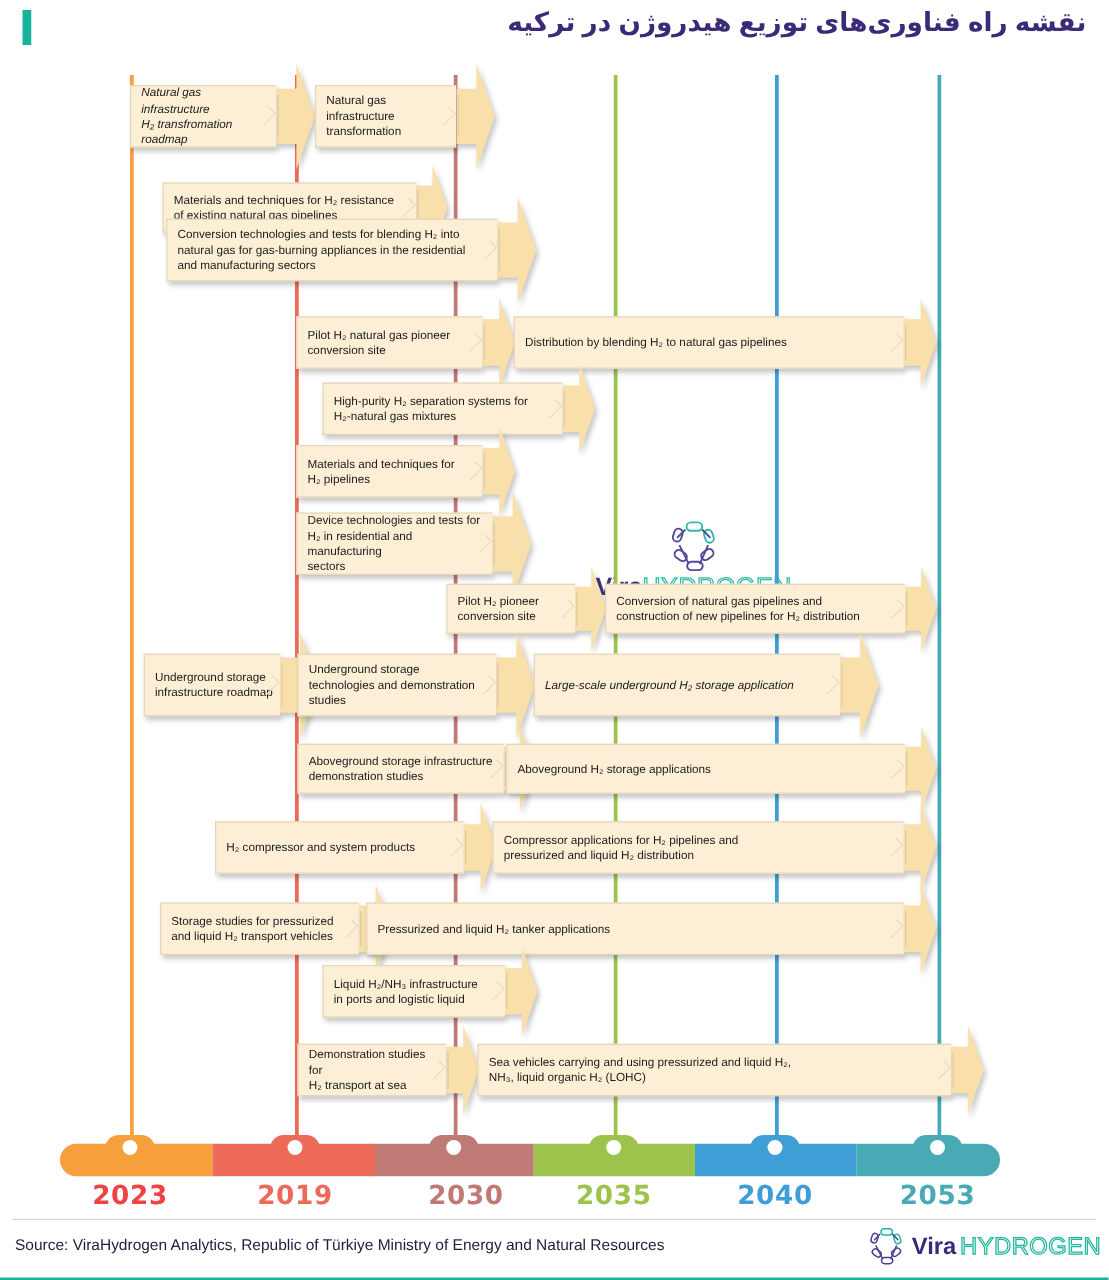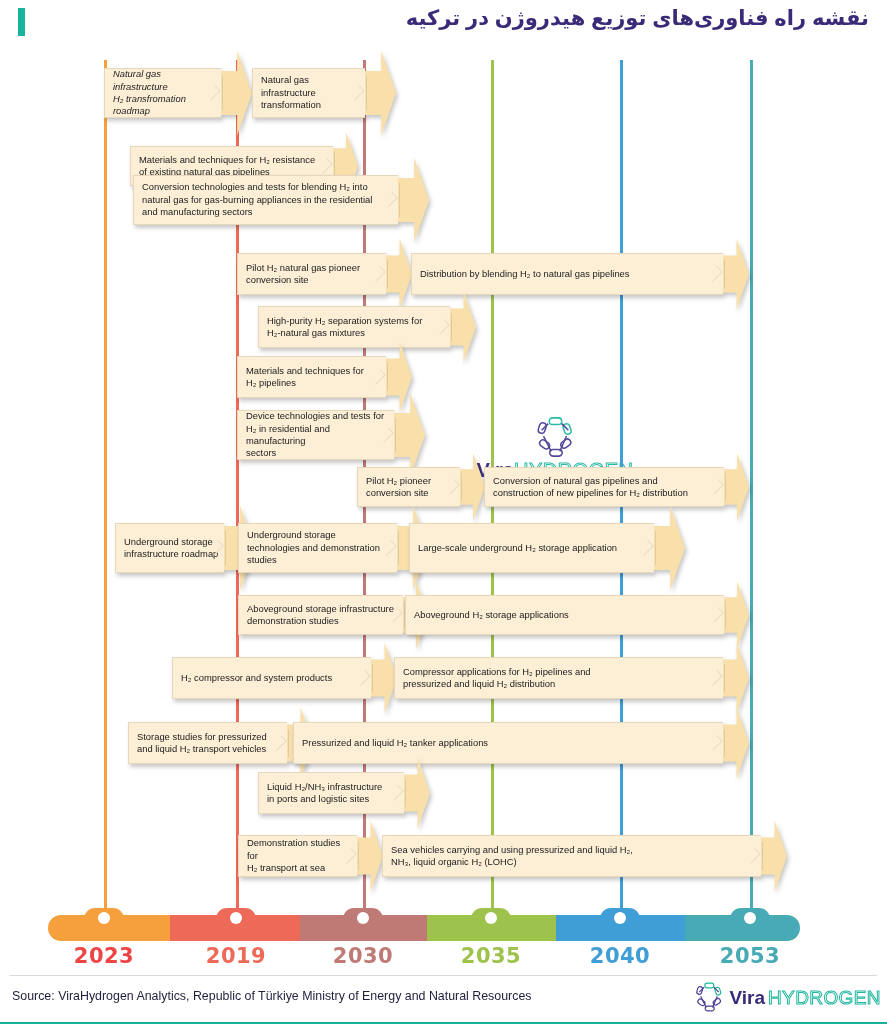--- a/index.html
+++ b/index.html
@@ -280,21 +280,21 @@
       </div>
       <div class="arrow" style="left: 238px; top: 473px; width: 190px; height: 50px;">
         <div class="body">
           <div class="txt">Underground storage
 technologies and demonstration
 studies</div>
           <div class="chev"></div>
         </div>
         <div class="head" style="width: 31px;"></div>
       </div>
-      <div class="arrow" style="left: 409px; top: 473px; width: 276px; height: 50px;">
+      <div class="arrow" style="left: 427px; top: 473px; width: 276px; height: 50px; font-style: italic;">
         <div class="body">
           <div class="txt">Large-scale underground H₂ storage application</div>
           <div class="chev"></div>
         </div>
         <div class="head" style="width: 31px;"></div>
       </div>
       <div class="arrow" style="left: 238px; top: 545px; width: 190px; height: 40px;">
         <div class="body">
           <div class="txt">Aboveground storage infrastructure
 demonstration studies</div>
@@ -335,21 +335,21 @@
       <div class="arrow" style="left: 293px; top: 672px; width: 456px; height: 42px;">
         <div class="body">
           <div class="txt">Pressurized and liquid H₂ tanker applications</div>
           <div class="chev"></div>
         </div>
         <div class="head" style="width: 26px;"></div>
       </div>
       <div class="arrow" style="left: 258px; top: 722px; width: 172px; height: 42px;">
         <div class="body">
           <div class="txt">Liquid H₂/NH₃ infrastructure
-in ports and logistic sites</div>
+in ports and logistic liquid</div>
           <div class="chev"></div>
         </div>
         <div class="head" style="width: 26px;"></div>
       </div>
       <div class="arrow" style="left: 238px; top: 785px; width: 145px; height: 42px;">
         <div class="body">
           <div class="txt">Demonstration studies for
 H₂ transport at sea</div>
           <div class="chev"></div>
         </div>
@@ -374,21 +374,21 @@
     <div class="year" style="left: 64px; color: #ef4444;">2023</div>
     <div class="seg" style="left: 170px; width: 129.5px; background: rgb(238, 106, 88);"></div>
     <div class="node" style="left: 216px; background: rgb(238, 106, 88);">
       <div class="dot"></div>
     </div>
     <div class="year" style="left: 196px; color: rgb(238, 106, 88);">2019</div>
     <div class="seg" style="left: 299.5px; width: 127.5px; background: rgb(192, 122, 118);"></div>
     <div class="node" style="left: 343px; background: rgb(192, 122, 118);">
       <div class="dot"></div>
     </div>
-    <div class="year" style="left: 323px; color: rgb(192, 122, 118);">2030</div>
+    <div class="year" style="left: 323px; color: rgb(192, 122, 118); text-align: right;">2030</div>
     <div class="seg" style="left: 427px; width: 128.5px; background: rgb(157, 195, 77);"></div>
     <div class="node" style="left: 471px; background: rgb(157, 195, 77);">
       <div class="dot"></div>
     </div>
     <div class="year" style="left: 451px; color: rgb(157, 195, 77);">2035</div>
     <div class="seg" style="left: 555.5px; width: 129.5px; background: rgb(63, 158, 214);"></div>
     <div class="node" style="left: 600px; background: rgb(63, 158, 214);">
       <div class="dot"></div>
     </div>
     <div class="year" style="left: 580px; color: rgb(63, 158, 214);">2040</div>

